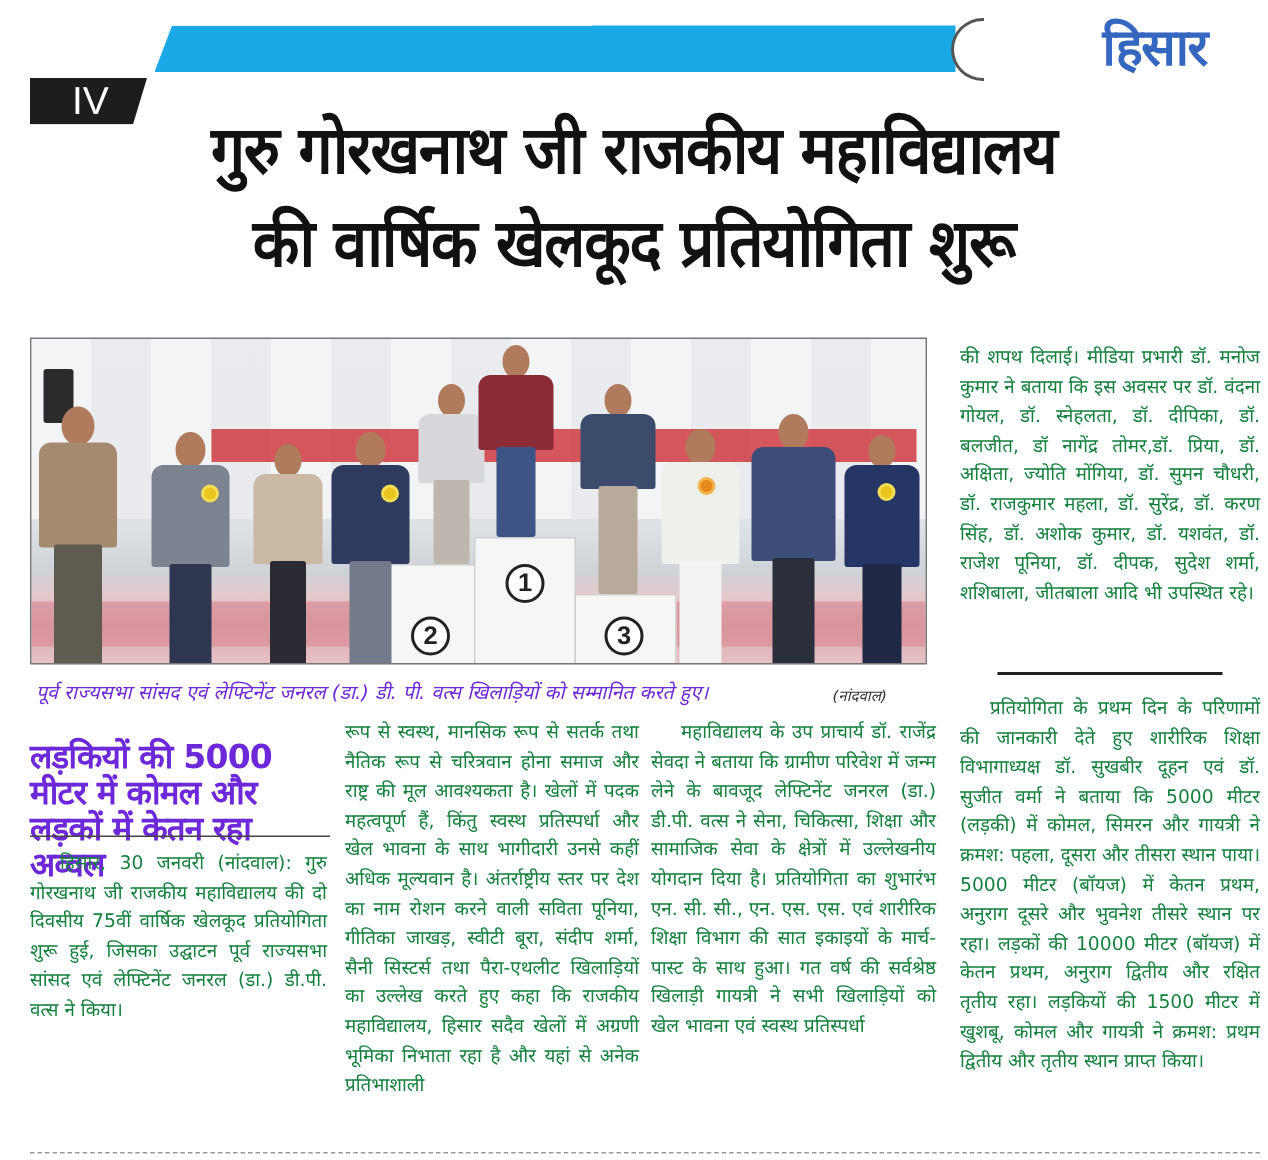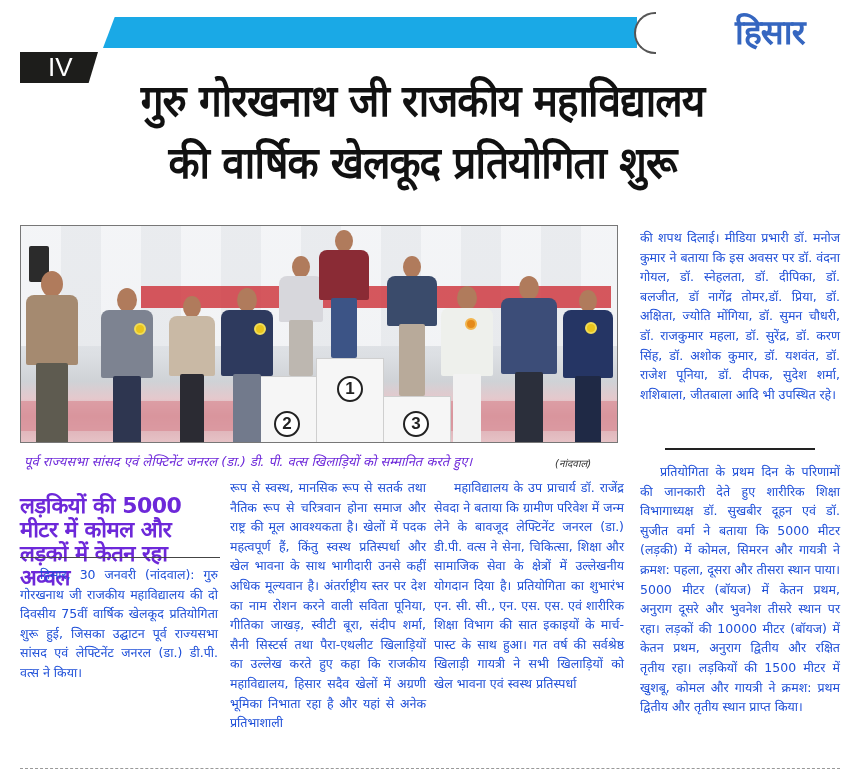--- a/index.html
+++ b/index.html
@@ -71,21 +71,21 @@
   
   .caption {
     position: absolute; left: 24px; top: 452px; font-style: italic; font-size: 13px; color: #6d28d9;
     font-family: "DejaVu Sans", sans-serif;
   }
   .credit {
     position: absolute; left: 555px; top: 456px; font-style: italic; font-size: 10px; color: #333;
   }
 
   
-  .col { position: absolute; font-family: "DejaVu Sans", sans-serif; font-size: 12.5px; line-height: 19.6px; color: #1d4ed8; text-align: justify; }
+  .col { position: absolute; font-family: "DejaVu Sans", sans-serif; font-size: 12.5px; line-height: 19.6px; color: #15803d; text-align: justify; }
   .col p { text-indent: 0; }
   .col p.indent { text-indent: 20px; }
   .col1 { left: 20px; top: 565px; width: 198px; }
   .col2 { left: 230px; top: 478px; width: 196px; }
   .col3 { left: 434px; top: 478px; width: 190px; }
   .col4 { left: 640px; top: 228px; width: 200px; }
   .col4b { left: 640px; top: 462px; width: 200px; }
 
   .subhead {
     position: absolute; left: 20px; top: 494px; width: 200px;

